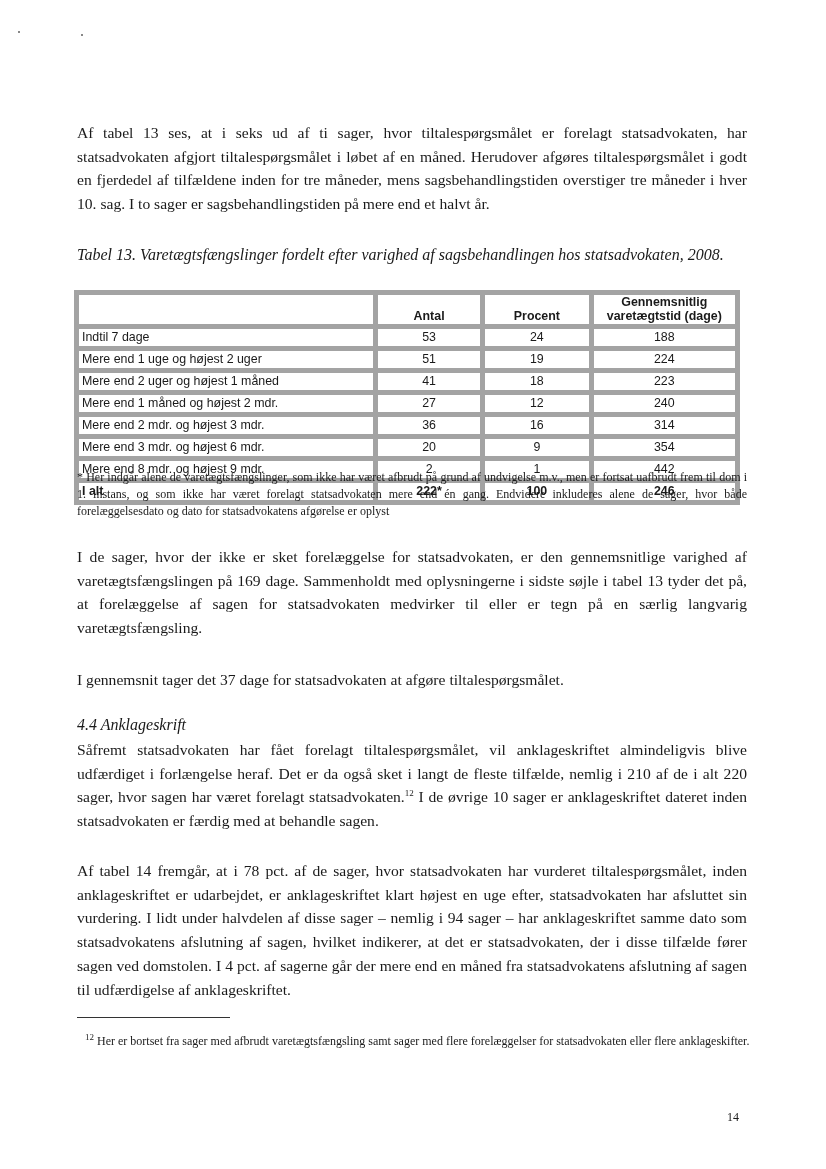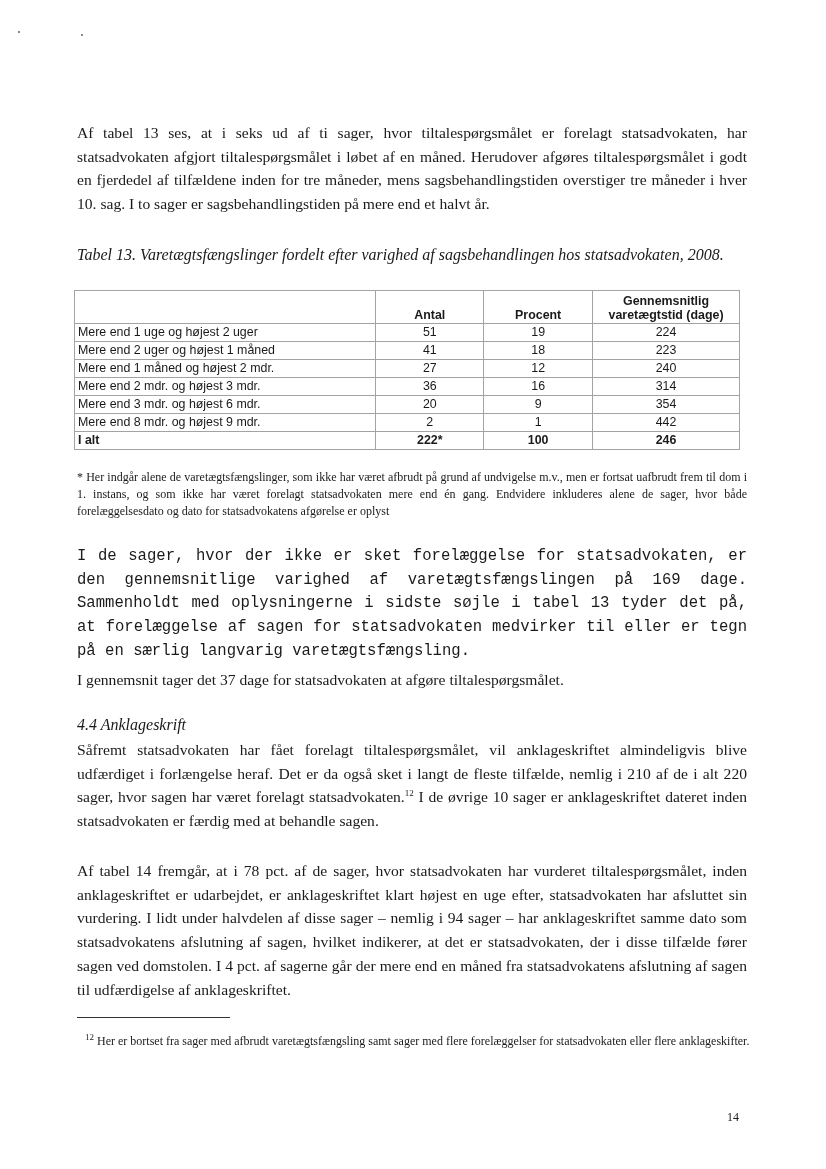--- a/index.html
+++ b/index.html
@@ -1,21 +1,21 @@
 <!DOCTYPE html>
 <html><head>
 <meta charset="utf-8">
 <style>
   html, body { margin: 0; padding: 0; background: #ffffff; }
   body { width: 826px; height: 1169px; position: relative; overflow: hidden; font-family: "Liberation Serif", serif; color: #1a1a1a; }
   .dot { position: absolute; width: 2px; height: 2px; background: #888; }
   .para { position: absolute; left: 77px; width: 670px; font-size: 15.6px; line-height: 23.7px; text-align: justify; text-align-last: left; margin: 0; }
   .caption { position: absolute; left: 77px; width: 670px; font-size: 16px; line-height: 23px; font-style: italic; text-align: justify; margin: 0; }
   table.t13 { position: absolute; left: 74px; top: 290px; width: 666px; border-collapse: collapse; font-family: "Liberation Sans", sans-serif; font-size: 12.4px; }
-  table.t13 td, table.t13 th { border: 1px solid #a3a3a3; padding: 0 3px; line-height: 16.5px; height: 17px; }
+  table.t13 td, table.t13 th { border: 5px solid #a3a3a3; padding: 0 3px; line-height: 16.5px; height: 17px; }
   table.t13 th { font-weight: bold; vertical-align: bottom; text-align: center; line-height: 14px; padding-bottom: 1px; }
   table.t13 td.num { text-align: center; }
   table.t13 tr.total td { font-weight: bold; }
   table.t13 td.label { text-align: left; }
   .note { position: absolute; left: 77px; top: 469px; width: 670px; font-size: 12px; line-height: 17px; text-align: justify; margin: 0; }
   .heading { position: absolute; left: 77px; top: 714px; font-size: 16px; font-style: italic; margin: 0; line-height: 22px; }
   .fn-rule { position: absolute; left: 77px; top: 1017px; width: 153px; height: 1px; background: #333; }
   .footnote { position: absolute; left: 77px; top: 1025px; width: 670px; font-size: 12px; line-height: 17px; text-align: justify; margin: 8px; }
   sup { font-size: 9px; line-height: 0; }
   .pageno { position: absolute; left: 727px; top: 1110px; font-size: 12px; }
@@ -39,20 +39,26 @@
   </colgroup>
   <thead>
     <tr style="height:33px;">
       <th></th>
       <th>Antal</th>
       <th>Procent</th>
       <th>Gennemsnitlig varetægtstid (dage)</th>
     </tr>
   </thead>
   <tbody>
+    <tr>
+      <td class="label">Indtil 7 dage</td>
+      <td class="num">53</td>
+      <td class="num">24</td>
+      <td class="num">188</td>
+    </tr>
     <tr>
       <td class="label">Mere end 1 uge og højest 2 uger</td>
       <td class="num">51</td>
       <td class="num">19</td>
       <td class="num">224</td>
     </tr>
     <tr>
       <td class="label">Mere end 2 uger og højest 1 måned</td>
       <td class="num">41</td>
       <td class="num">18</td>
@@ -86,21 +92,21 @@
       <td class="label">I alt</td>
       <td class="num">222*</td>
       <td class="num">100</td>
       <td class="num">246</td>
     </tr>
   </tbody>
 </table>
 
 <p class="note">* Her indgår alene de varetægtsfængslinger, som ikke har været afbrudt på grund af undvigelse m.v., men er fortsat uafbrudt frem til dom i 1. instans, og som ikke har været forelagt statsadvokaten mere end én gang. Endvidere inkluderes alene de sager, hvor både forelæggelsesdato og dato for statsadvokatens afgørelse er oplyst</p>
 
-<p class="para" style="top:545px;font-family:Liberation Mono, monospace;">I de sager, hvor der ikke er sket forelæggelse for statsadvokaten, er den gennemsnitlige varighed af varetægtsfængslingen på 169 dage. Sammenholdt med oplysningerne i sidste søjle i tabel 13 tyder det på, at forelæggelse af sagen for statsadvokaten medvirker til eller er tegn på en særlig langvarig varetægtsfængsling.</p>
+<p class="para" style="top:545px;">I de sager, hvor der ikke er sket forelæggelse for statsadvokaten, er den gennemsnitlige varighed af varetægtsfængslingen på 169 dage. Sammenholdt med oplysningerne i sidste søjle i tabel 13 tyder det på, at forelæggelse af sagen for statsadvokaten medvirker til eller er tegn på en særlig langvarig varetægtsfængsling.</p>
 
 <p class="para" style="top:668px;">I gennemsnit tager det 37 dage for statsadvokaten at afgøre tiltalespørgsmålet.</p>
 
 <p class="heading">4.4 Anklageskrift</p>
 
 <p class="para" style="top:738px;"><span>Såfremt statsadvokaten har fået forelagt tiltalespørgsmålet, vil anklageskriftet almindeligvis blive udfærdiget i forlængelse heraf. Det er da også sket i langt de fleste tilfælde, nemlig i 210 af de i alt 220 sager, hvor sagen har været forelagt statsadvokaten.</span><sup>12</sup><span> I de øvrige 10 sager er anklageskriftet dateret inden statsadvokaten er færdig med at behandle sagen.</span></p>
 
 <p class="para" style="top:859px;">Af tabel 14 fremgår, at i 78 pct. af de sager, hvor statsadvokaten har vurderet tiltalespørgsmålet, inden anklageskriftet er udarbejdet, er anklageskriftet klart højest en uge efter, statsadvokaten har afsluttet sin vurdering. I lidt under halvdelen af disse sager – nemlig i 94 sager – har anklageskriftet samme dato som statsadvokatens afslutning af sagen, hvilket indikerer, at det er statsadvokaten, der i disse tilfælde fører sagen ved domstolen. I 4 pct. af sagerne går der mere end en måned fra statsadvokatens afslutning af sagen til udfærdigelse af anklageskriftet.</p>
 
 <div class="fn-rule"></div>

